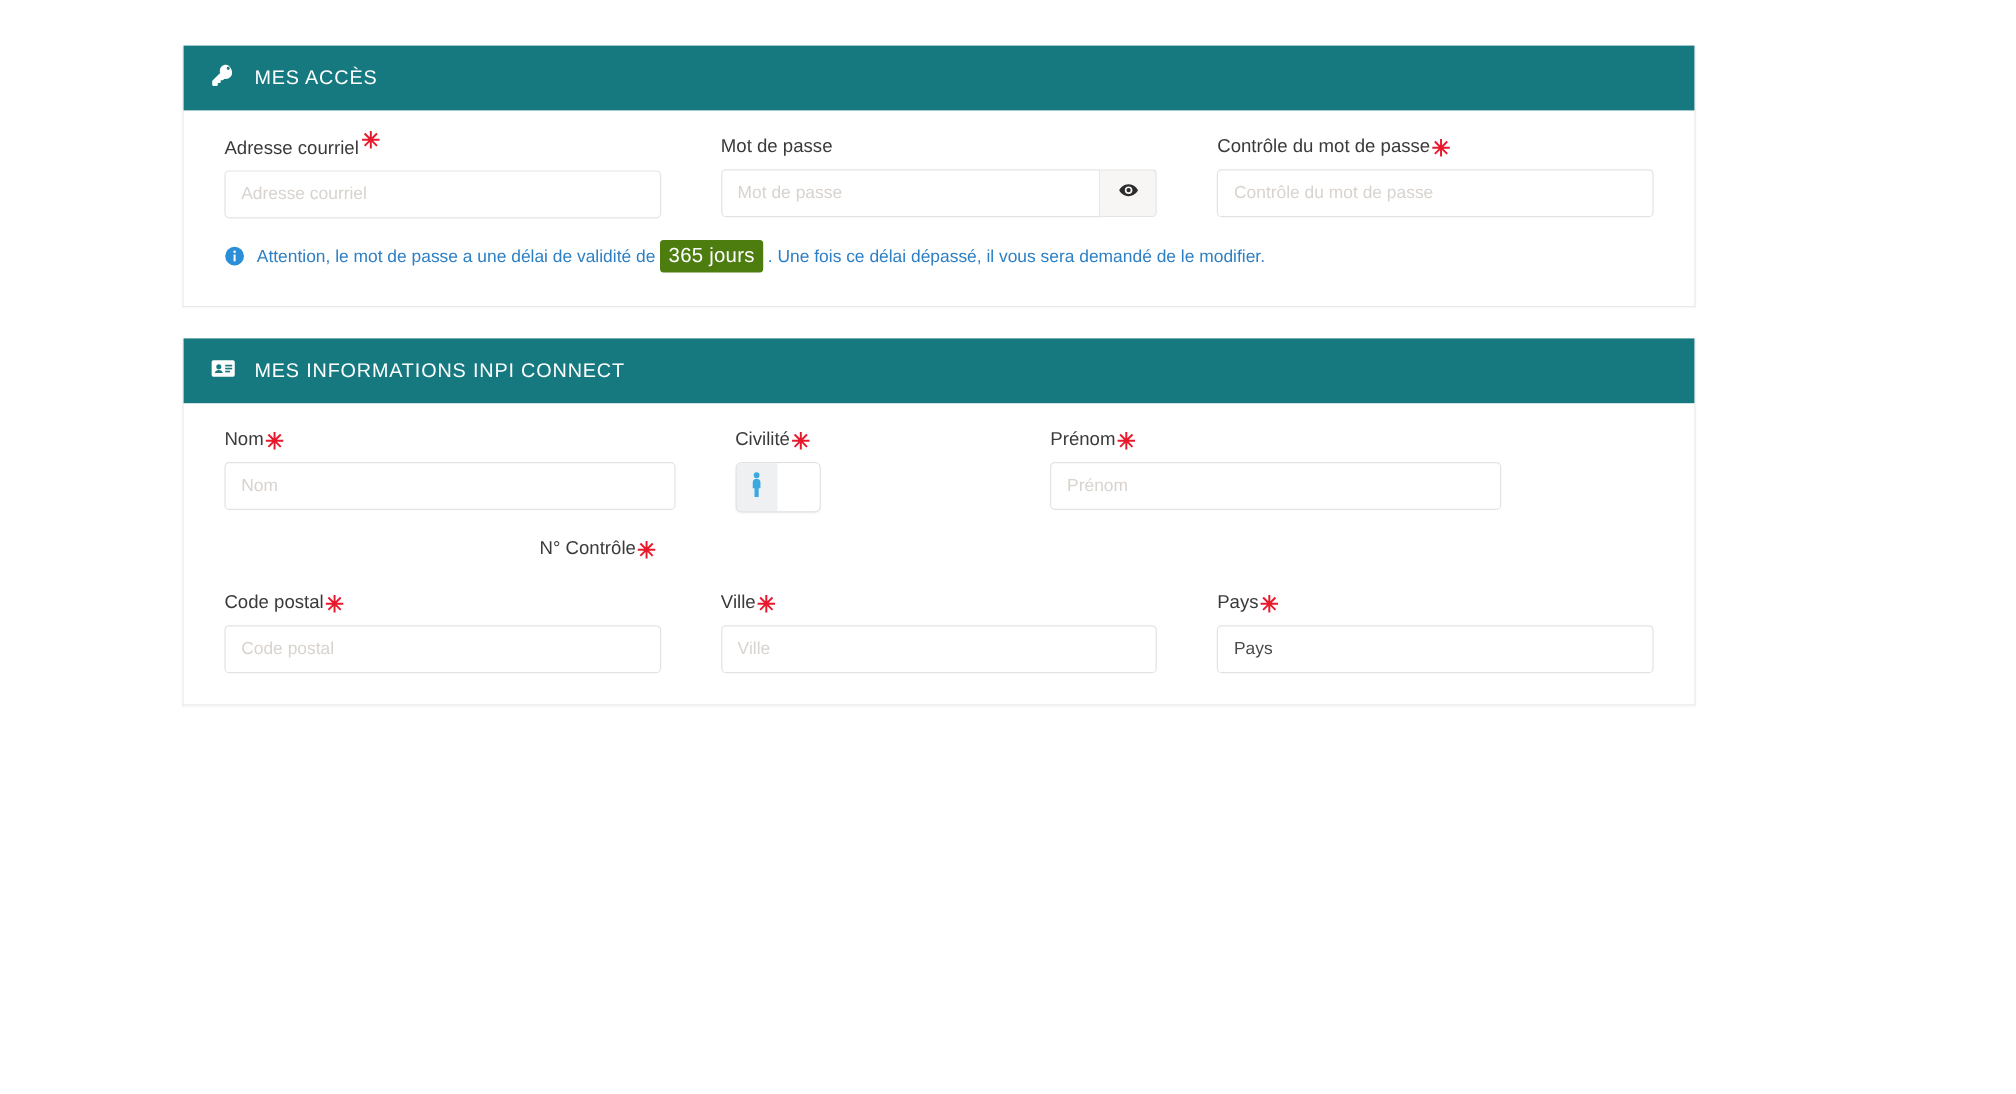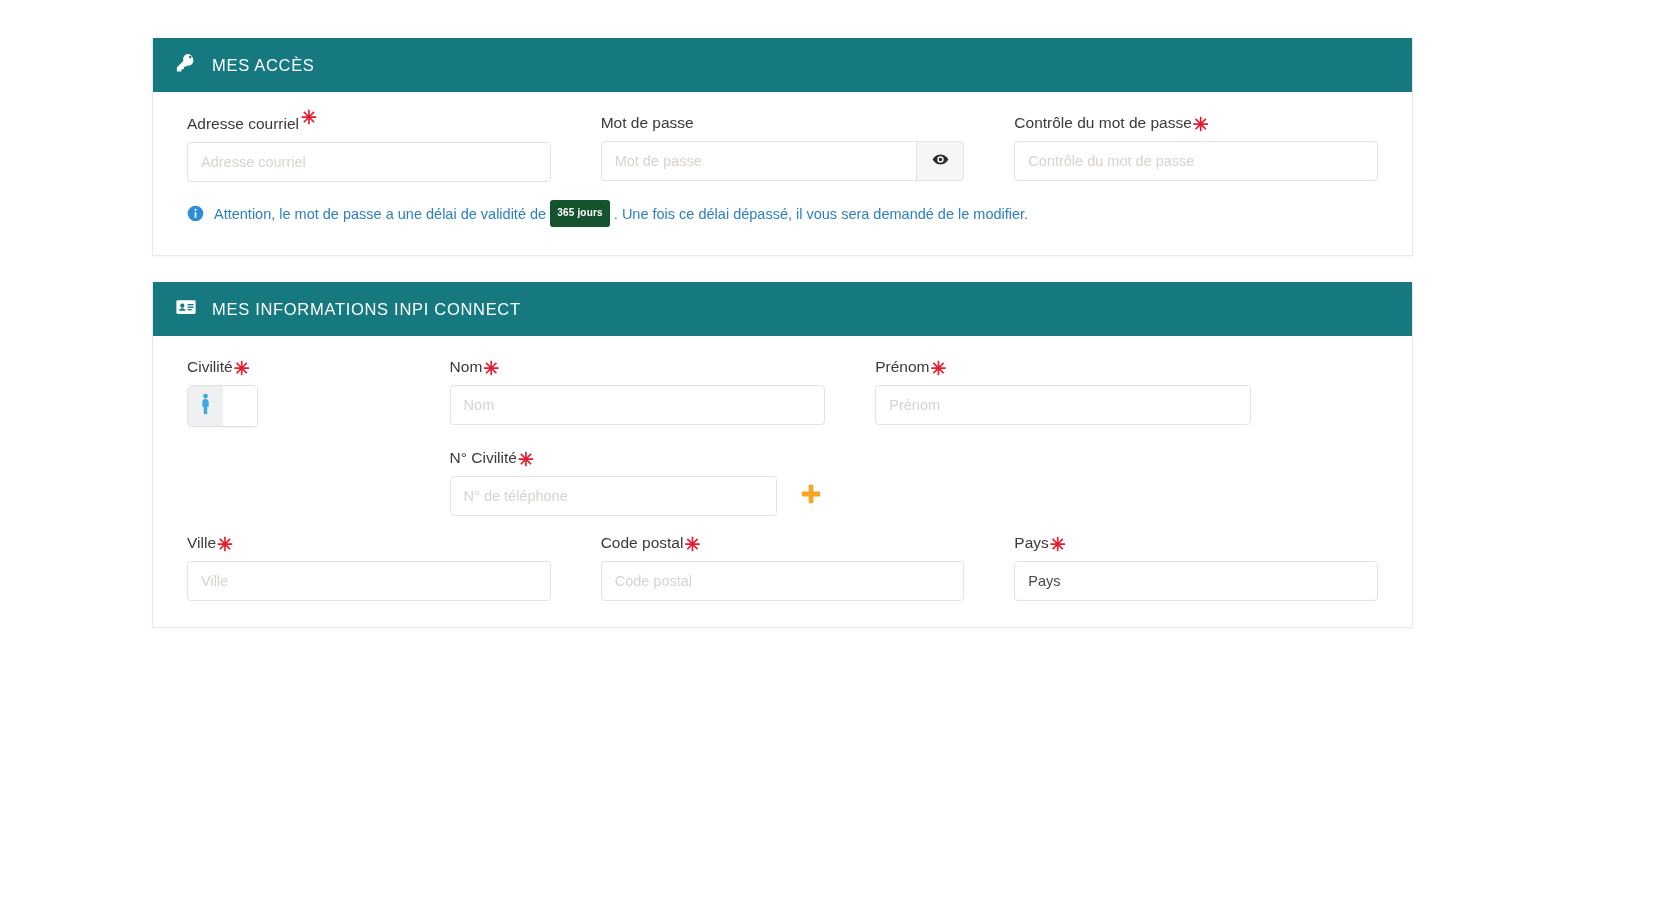--- a/index.html
+++ b/index.html
@@ -125,24 +125,24 @@
     display: flex;
     align-items: center;
     margin: 18px 0 2px 16px;
     font-size: 14.5px;
     color: #2c7fc4;
     line-height: 20px;
   }
   .notice .ico { margin-right: 10px; display:flex; }
   .badge {
     display: inline-block;
-    background: #14532d;
+    background: #4d7c0f;
     color: #ffffff;
-    font-size: 10px;
-    font-weight: 700;
+    font-size: 17px;
+    font-weight: 400;
     padding: 3px 7px 4px 7px;
     border-radius: 3px;
     margin: 0 4px;
     letter-spacing: .2px;
     vertical-align: middle;
   }
 
   
   .civ-toggle {
     display: inline-flex;
@@ -268,88 +268,77 @@
             <rect x="13.8" y="14.1" width="4.4" height="1.5" fill="#15797f"></rect>
           </svg>
         </span>
         <span class="ptitle">MES INFORMATIONS INPI CONNECT</span>
       </div>
 
       <div class="panel-body">
 
         <div class="row">
 
+          <div class="col c-33">
+            <label class="fld-label">
+              <span>Nom</span><span class="req">✳</span>
+            </label>
+            <input class="inp" type="text" placeholder="Nom" style="">
+          </div>
+
           <div class="col c-20">
             <label class="fld-label">
               <span>Civilité</span><span class="req">✳</span>
             </label>
             <div class="civ-toggle">
               <div class="civ-seg on">
                 <span>
                   <svg width="11" height="22" viewBox="0 0 12 24" fill="#3ba9e0">
                     <circle cx="6" cy="3.3" r="2.6"></circle>
                     <path d="M6 6.6c-2.1 0-3.5 1.3-3.5 3.2v5.3h1.6V23h3.8v-7.9h1.6V9.8c0-1.9-1.4-3.2-3.5-3.2z"></path>
                   </svg>
                 </span>
               </div>
               <div class="civ-seg off"></div>
             </div>
           </div>
 
           <div class="col c-33">
             <label class="fld-label">
-              <span>Nom</span><span class="req">✳</span>
-            </label>
-            <input class="inp" type="text" placeholder="Nom" style="">
-          </div>
-
-          <div class="col c-33">
-            <label class="fld-label">
               <span>Prénom</span><span class="req">✳</span>
             </label>
             <input class="inp" type="text" placeholder="Prénom" style="">
           </div>
 
         </div>
 
         <div class="row mt22">
           <div class="col c-20"></div>
           <div class="col c-33">
             <label class="fld-label">
-              <span>N° Civilité</span><span class="req">✳</span>
-            </label>
-            <div class="addr-line">
-              <input class="inp" type="text" placeholder="N° de téléphone" style="">
-              <div class="plus-btn">
-                <span>
-                  <svg width="24" height="24" viewBox="0 0 24 24" fill="#f5a623">
-                    <rect x="9.6" y="2.8" width="4.8" height="18.4" rx="1"></rect>
-                    <rect x="2.8" y="9.6" width="18.4" height="4.8" rx="1"></rect>
-                  </svg>
-                </span>
-              </div>
-            </div>
+              <span>N° Contrôle</span><span class="req">✳</span>
+            </label>
           </div>
           <div class="col c-33"></div>
         </div>
 
 
 
         <div class="row mt18">
           <div class="col c-33">
             <label class="fld-label">
+              <span>Code postal</span><span class="req">✳</span>
+            </label>
+            <input class="inp" type="text" placeholder="Code postal" style="">
+          </div>
+          <div class="col c-33">
+            <label class="fld-label">
               <span>Ville</span><span class="req">✳</span>
             </label>
             <input class="inp" type="text" placeholder="Ville" style="">
-          </div>
-          <div class="col c-33">
-            <label class="fld-label">
-              <span>Code postal</span><span class="req">✳</span>
-            </label>
-            <input class="inp" type="text" placeholder="Code postal" style="">
           </div>
           <div class="col c-33">
             <label class="fld-label">
               <span>Pays</span><span class="req">✳</span>
             </label>
             <input class="inp filled" type="text" value="Pays" style="">
           </div>
         </div>
 
       </div>

